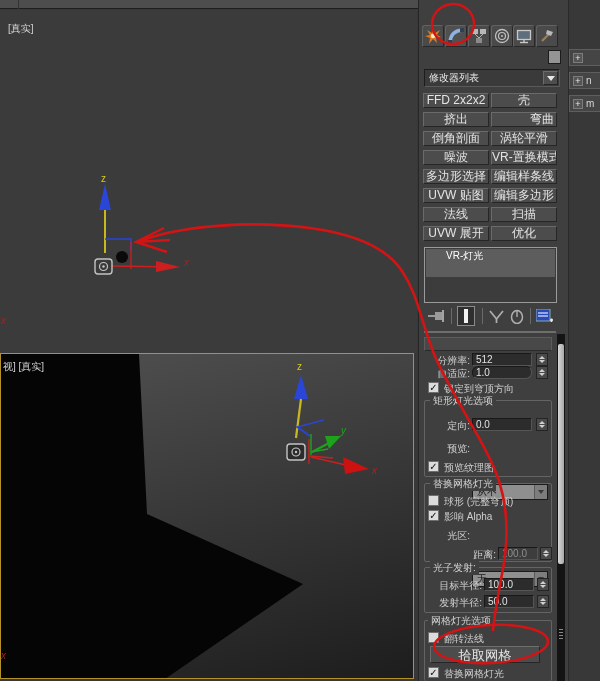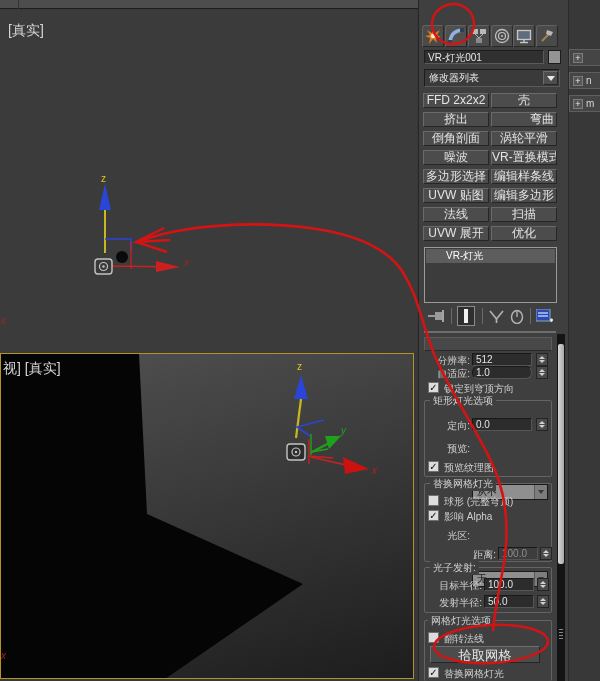--- a/index.html
+++ b/index.html
@@ -9,21 +9,21 @@
   .abs{position:absolute;}
 
   
   .topstrip{left:0;top:0;width:600px;height:9px;background:#4d4d4d;border-bottom:1px solid #1e1e1e;}
   .topstrip .notch{position:absolute;left:18px;top:0;width:1px;height:9px;background:#333;}
 
   
   .vp-top{left:0;top:10px;width:417px;height:343px;background:#3b3b3b;}
   .vp-bottom{left:0;top:353px;width:414px;height:326px;border:1px solid #b49225;
     background:linear-gradient(165deg,#4f4f4f 4%,#3a3a3a 45%,#1d1d1d 100%);overflow:hidden;}
-  .vp-label{color:#d5d5d5;font-size:14px;letter-spacing:0;}
+  .vp-label{color:#d5d5d5;font-size:10px;letter-spacing:0;}
   .axis-x-cut{color:#a32222;font-size:10px;font-style:italic;}
 
   
   .cmdpanel{left:418px;top:0;width:150px;height:681px;background:#3f3f3f;border-left:1px solid #262626;}
   .rightzone{left:568px;top:0;width:32px;height:681px;background:#383838;border-left:1px solid #2a2a2a;}
 
   .tab{position:absolute;top:25px;width:22px;height:22px;background:#4a4a4a;
     border:1px solid #282828;border-top-color:#626262;border-left-color:#626262;border-radius:3px 3px 0 0;
     display:flex;align-items:center;justify-content:center;}
   .namefield{left:424px;top:50px;width:120px;height:14px;background:#303030;color:#e8e8e8;
@@ -35,21 +35,21 @@
   .modlist-arrow{position:absolute;right:1px;top:1px;width:15px;height:14px;background:#4e4e4e;
     border:1px solid #262626;border-top-color:#6c6c6c;border-left-color:#6c6c6c;
     display:flex;align-items:center;justify-content:center;}
   .tri-down{width:0;height:0;border-left:4px solid transparent;border-right:4px solid transparent;border-top:5px solid #e8e8e8;}
 
   .mbtn{position:absolute;width:66px;height:15px;background:#4c4c4c;color:#e4e4e4;
     border:1px solid #262626;border-top-color:#6a6a6a;border-left-color:#6a6a6a;
     font-size:12px;line-height:13px;text-align:center;white-space:nowrap;overflow:hidden;padding:0;}
 
   .stackbox{left:424px;top:247px;width:133px;height:56px;background:#3c3c3c;border:1px solid #9a9a9a;}
-  .stackrow{position:absolute;left:1px;top:1px;right:1px;height:14px;background:#5d5d5d;color:#fff;
+  .stackrow{position:absolute;left:1px;top:1px;right:1px;height:28px;background:#5d5d5d;color:#fff;
     padding-left:20px;line-height:13px;}
 
   .stacktools{left:424px;top:306px;width:133px;height:22px;}
   .stsep{position:absolute;top:2px;width:1px;height:16px;background:#6a6a6a;}
   .stbtn-active{position:absolute;top:0;width:18px;height:20px;background:#2f2f2f;border:1px solid #8a8a8a;
     display:flex;align-items:center;justify-content:center;}
   .divline{left:424px;top:331px;width:132px;height:2px;background:#6e6e6e;}
 
   .params{left:419px;top:334px;width:138px;height:347px;background:#3f3f3f;overflow:hidden;}
   .scrollbar{left:557px;top:334px;width:8px;height:347px;background:#141414;}
@@ -189,21 +189,20 @@
       <line x1="4" y1="14.5" x2="12" y2="14.5" stroke="#c8c8c8" stroke-width="1.4"></line>
     </svg>
   </div>
   <div class="tab" style="left:536px;">
     <svg width="16" height="16" viewBox="0 0 16 16">
       <line x1="3" y1="13" x2="11" y2="5" stroke="#a08050" stroke-width="2.2"></line>
       <path d="M8,2 L14,4 L12,8 L7,6 Z" fill="#b8b8b8"></path>
     </svg>
   </div>
 
-  <div class="abs namefield">VR-灯光001</div>
   <div class="abs swatch"></div>
 
   <div class="abs modlist">
     <span>修改器列表</span>
     <span class="modlist-arrow">
         <span class="tri-down"></span>
       </span>
   </div>
 
   <button class="mbtn" style="left:423px;top:93px;">FFD 2x2x2</button>

